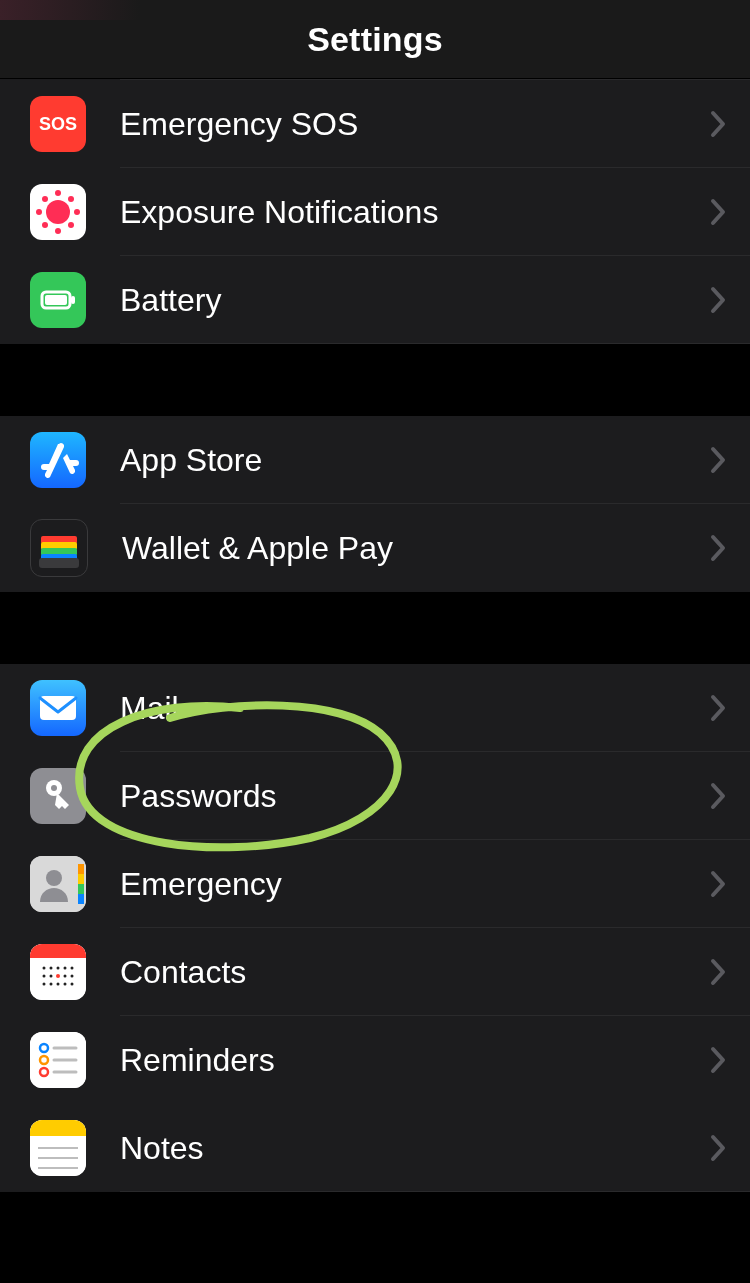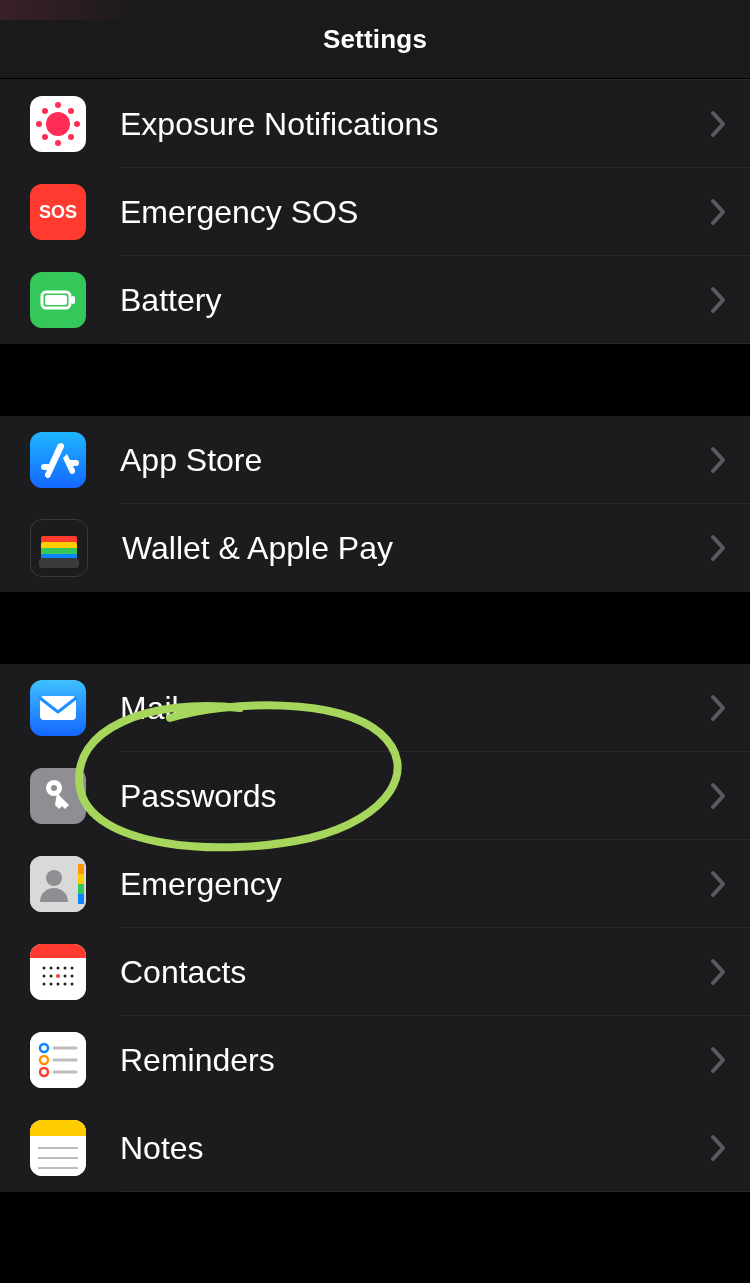--- a/index.html
+++ b/index.html
@@ -1,19 +1,19 @@
 <!DOCTYPE html>
 <html><head>
 <meta charset="utf-8">
 <style>
   html,body{margin:0;padding:0;background:#000;color:#fff;font-family:-apple-system,BlinkMacSystemFont,"Helvetica Neue",Arial,sans-serif;-webkit-font-smoothing:antialiased;}
   .screen{width:750px;height:1283px;background:#000;position:relative;overflow:hidden;}
   .header{height:78px;background:#1a1a1a;display:flex;align-items:center;justify-content:center;border-bottom:1px solid #000;position:relative;}
   .header::before{content:"";position:absolute;top:0;left:0;width:140px;height:20px;background:linear-gradient(90deg,#3a2028,#1a1a1a);}
-  .header-title{font-size:26px;font-weight:600;letter-spacing:.2px;text-align:center;}
+  .header-title{font-size:34px;font-weight:600;letter-spacing:.2px;text-align:center;}
   .section{background:#1c1c1e;}
   .gap{height:72px;background:#000;}
   .row{display:flex;align-items:center;height:88px;padding-left:30px;padding-right:24px;position:relative;}
   .row .label{font-size:32px;font-weight:400;flex:1;white-space:nowrap;color:#fff;}
   .row .chevron{color:#5a5a5f;display:flex;align-items:center;}
   .sep{position:absolute;left:120px;right:0;bottom:0;height:1px;background:#2a2a2c;}
   .icon{width:56px;height:56px;border-radius:12px;margin-right:34px;display:flex;align-items:center;justify-content:center;flex-shrink:0;}
   
   .ic-sos{background:#ff3b30;}
   .ic-exposure{background:#ffffff;}
@@ -39,51 +39,51 @@
 <div class="screen">
 
   <div class="header">
     <div class="header-title">Settings</div>
   </div>
 
   <div class="section">
     <div class="top-sep"></div>
 
     <div class="row">
+      <div class="icon ic-sos">
+        <svg width="40" height="24" viewBox="0 0 40 24">
+            <text x="20" y="18" text-anchor="middle" font-family="Arial" font-weight="800" font-size="18" fill="#fff">SOS</text>
+          </svg>
+      </div>
+      <div class="label">Emergency SOS</div>
+      <div class="chevron">
+        <svg width="16" height="28" viewBox="0 0 16 28">
+            <path d="M3 3l10 11L3 25" stroke="#5a5a5f" stroke-width="4" fill="none" stroke-linecap="round" stroke-linejoin="round"></path>
+          </svg>
+      </div>
+      <div class="sep"></div>
+    </div>
+
+    <div class="row">
       <div class="icon ic-exposure">
         <svg width="56" height="56" viewBox="0 0 56 56">
           <circle cx="28" cy="28" r="12" fill="#ff2d55"></circle>
           <g fill="#ff2d55">
               <circle cx="28" cy="9" r="3"></circle>
               <circle cx="28" cy="47" r="3"></circle>
               <circle cx="9" cy="28" r="3"></circle>
               <circle cx="47" cy="28" r="3"></circle>
               <circle cx="15" cy="15" r="3"></circle>
               <circle cx="41" cy="15" r="3"></circle>
               <circle cx="15" cy="41" r="3"></circle>
               <circle cx="41" cy="41" r="3"></circle>
             </g>
         </svg>
       </div>
       <div class="label">Exposure Notifications</div>
-      <div class="chevron">
-        <svg width="16" height="28" viewBox="0 0 16 28">
-            <path d="M3 3l10 11L3 25" stroke="#5a5a5f" stroke-width="4" fill="none" stroke-linecap="round" stroke-linejoin="round"></path>
-          </svg>
-      </div>
-      <div class="sep"></div>
-    </div>
-
-    <div class="row">
-      <div class="icon ic-sos">
-        <svg width="40" height="24" viewBox="0 0 40 24">
-            <text x="20" y="18" text-anchor="middle" font-family="Arial" font-weight="800" font-size="18" fill="#fff">SOS</text>
-          </svg>
-      </div>
-      <div class="label">Emergency SOS</div>
       <div class="chevron">
         <svg width="16" height="28" viewBox="0 0 16 28">
             <path d="M3 3l10 11L3 25" stroke="#5a5a5f" stroke-width="4" fill="none" stroke-linecap="round" stroke-linejoin="round"></path>
           </svg>
       </div>
       <div class="sep"></div>
     </div>
 
     <div class="row">
       <div class="icon ic-battery">

